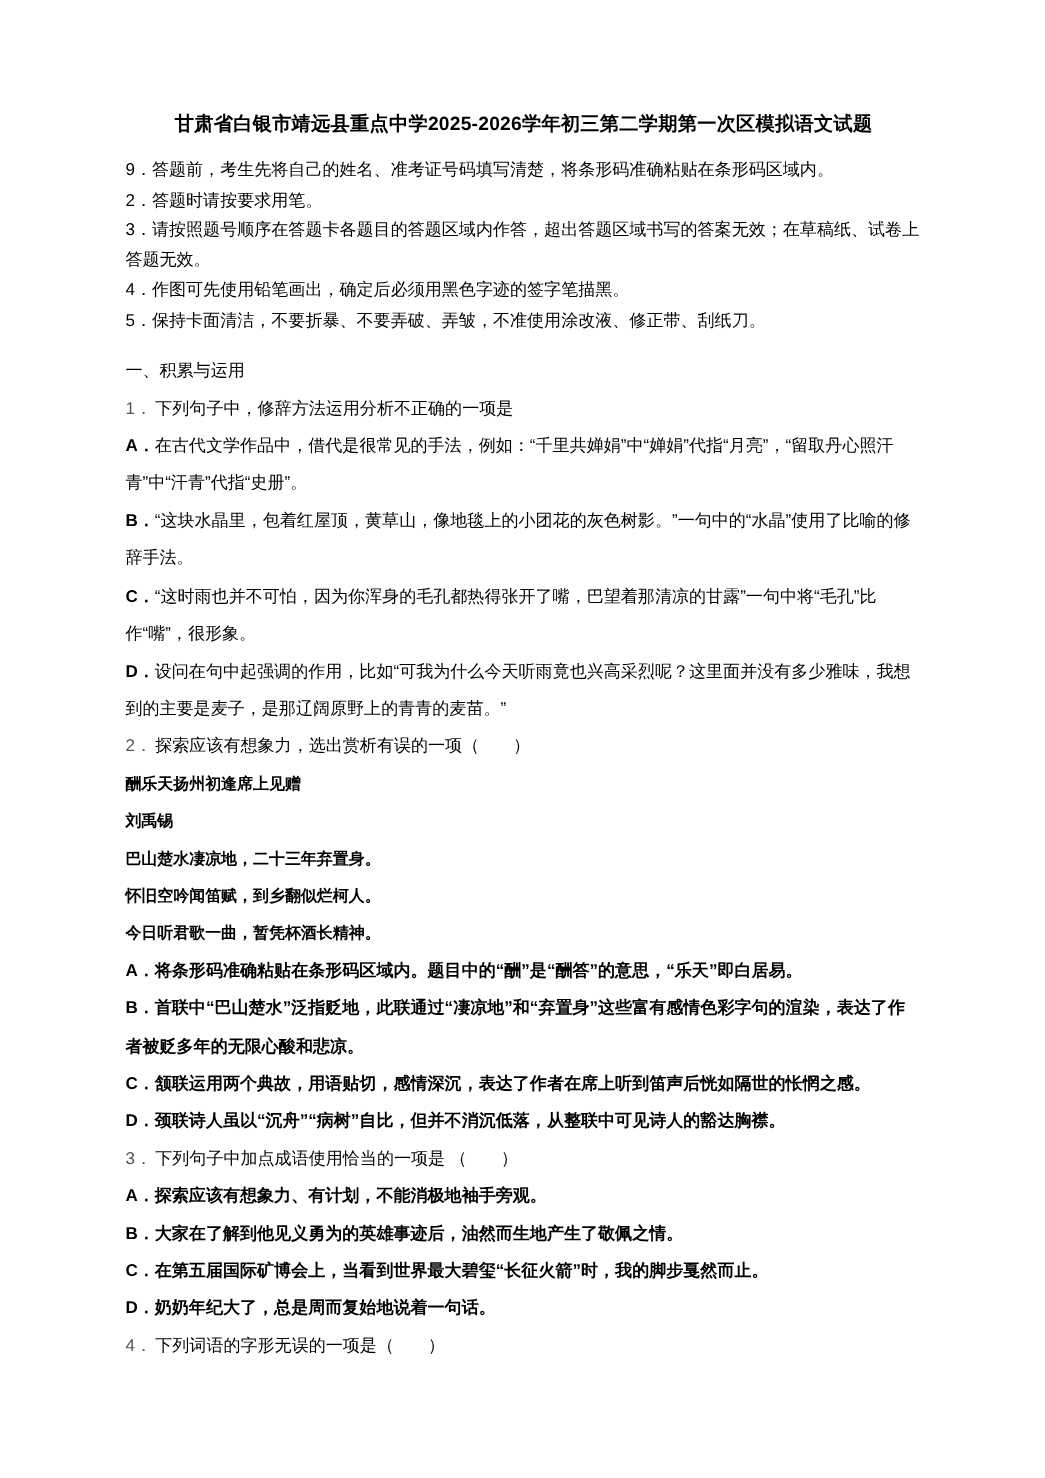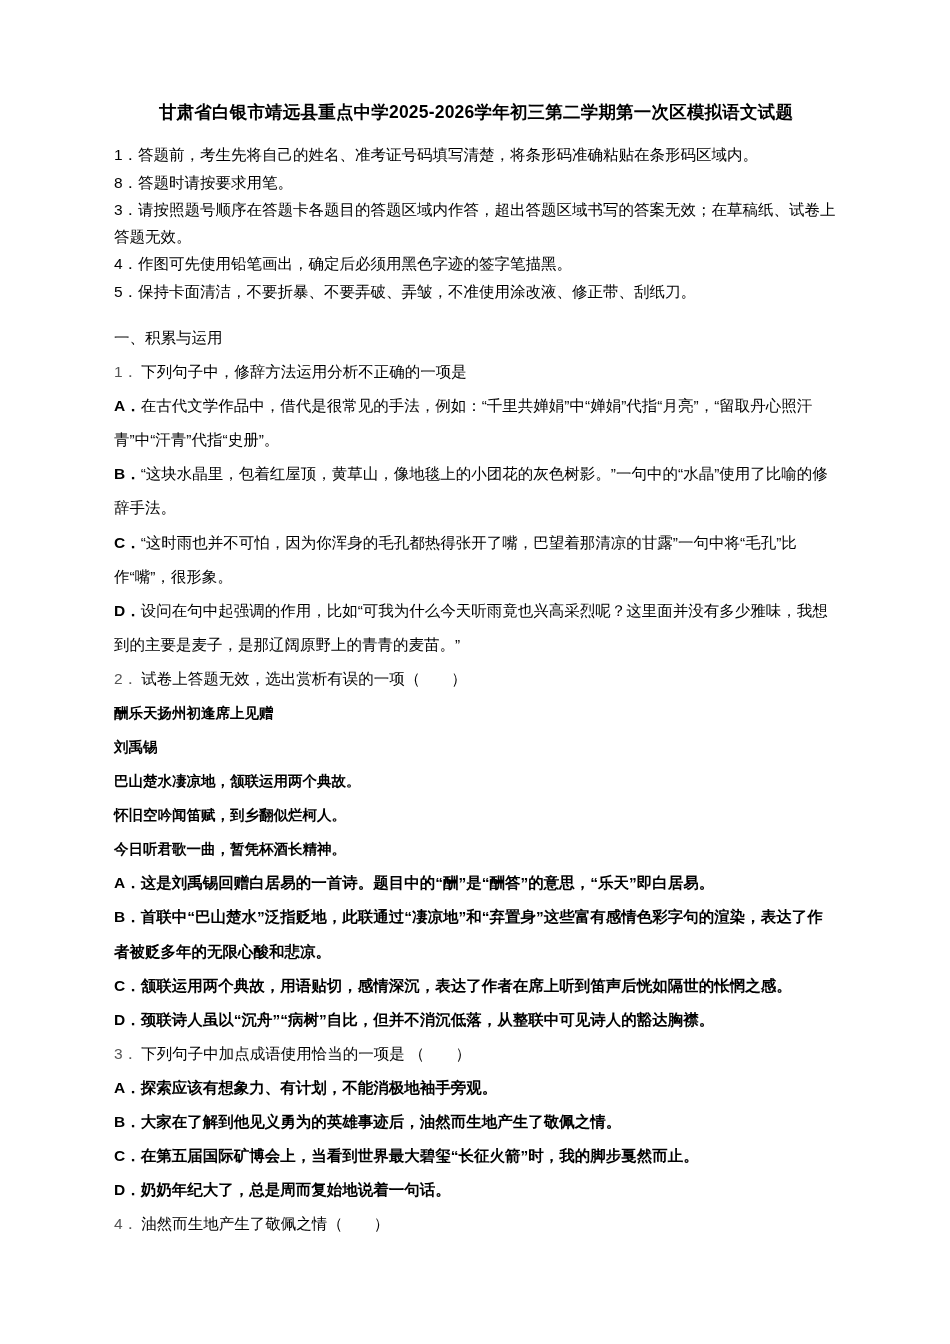--- a/index.html
+++ b/index.html
@@ -56,49 +56,49 @@
   }
 </style>
 </head>
 <body>
 
 <div class="page">
 
   <h1 class="title">甘肃省白银市靖远县重点中学2025-2026学年初三第二学期第一次区模拟语文试题</h1>
 
   <div class="notice">
-    <p>1．答题前，考生先将自己的姓名、准考证号码填写清楚，将条形码准确粘贴在条形码区域内。</p>
-    <p>8．答题时请按要求用笔。</p>
+    <p>9．答题前，考生先将自己的姓名、准考证号码填写清楚，将条形码准确粘贴在条形码区域内。</p>
+    <p>2．答题时请按要求用笔。</p>
     <p>3．请按照题号顺序在答题卡各题目的答题区域内作答，超出答题区域书写的答案无效；在草稿纸、试卷上答题无效。</p>
     <p>4．作图可先使用铅笔画出，确定后必须用黑色字迹的签字笔描黑。</p>
     <p>5．保持卡面清洁，不要折暴、不要弄破、弄皱，不准使用涂改液、修正带、刮纸刀。</p>
   </div>
 
   <div class="section-gap"></div>
 
   <p class="body-line">一、积累与运用</p>
 
   <p class="body-line"><span class="qnum">1．</span><span>下列句子中，修辞方法运用分析不正确的一项是</span></p>
   <p class="body-line"><span class="opt-label">A．</span><span>在古代文学作品中，借代是很常见的手法，例如：“千里共婵娟”中“婵娟”代指“月亮”，“留取丹心照汗青”中“汗青”代指“史册”。</span></p>
   <p class="body-line"><span class="opt-label">B．</span><span>“这块水晶里，包着红屋顶，黄草山，像地毯上的小团花的灰色树影。”一句中的“水晶”使用了比喻的修辞手法。</span></p>
   <p class="body-line"><span class="opt-label">C．</span><span>“这时雨也并不可怕，因为你浑身的毛孔都热得张开了嘴，巴望着那清凉的甘露”一句中将“毛孔”比作“嘴”，很形象。</span></p>
   <p class="body-line"><span class="opt-label">D．</span><span>设问在句中起强调的作用，比如“可我为什么今天听雨竟也兴高采烈呢？这里面并没有多少雅味，我想到的主要是麦子，是那辽阔原野上的青青的麦苗。”</span></p>
 
-  <p class="body-line"><span class="qnum">2．</span><span>试卷上答题无效，选出赏析有误的一项（　　）</span></p>
+  <p class="body-line"><span class="qnum">2．</span><span>探索应该有想象力，选出赏析有误的一项（　　）</span></p>
   <p class="body-line poem">酬乐天扬州初逢席上见赠</p>
   <p class="body-line poem">刘禹锡</p>
-  <p class="body-line poem">巴山楚水凄凉地，颔联运用两个典故。</p>
+  <p class="body-line poem">巴山楚水凄凉地，二十三年弃置身。</p>
   <p class="body-line poem">怀旧空吟闻笛赋，到乡翻似烂柯人。</p>
   <p class="body-line poem">今日听君歌一曲，暂凭杯酒长精神。</p>
-  <p class="body-line bold"><span class="opt-label">A．</span><span>这是刘禹锡回赠白居易的一首诗。题目中的“酬”是“酬答”的意思，“乐天”即白居易。</span></p>
+  <p class="body-line bold"><span class="opt-label">A．</span><span>将条形码准确粘贴在条形码区域内。题目中的“酬”是“酬答”的意思，“乐天”即白居易。</span></p>
   <p class="body-line bold"><span class="opt-label">B．</span><span>首联中“巴山楚水”泛指贬地，此联通过“凄凉地”和“弃置身”这些富有感情色彩字句的渲染，表达了作者被贬多年的无限心酸和悲凉。</span></p>
   <p class="body-line bold"><span class="opt-label">C．</span><span>颔联运用两个典故，用语贴切，感情深沉，表达了作者在席上听到笛声后恍如隔世的怅惘之感。</span></p>
   <p class="body-line bold"><span class="opt-label">D．</span><span>颈联诗人虽以“沉舟”“病树”自比，但并不消沉低落，从整联中可见诗人的豁达胸襟。</span></p>
 
   <p class="body-line"><span class="qnum">3．</span><span>下列句子中加点成语使用恰当的一项是 （　　）</span></p>
   <p class="body-line bold"><span class="opt-label">A．</span><span>探索应该有想象力、有计划，不能消极地袖手旁观。</span></p>
   <p class="body-line bold"><span class="opt-label">B．</span><span>大家在了解到他见义勇为的英雄事迹后，油然而生地产生了敬佩之情。</span></p>
   <p class="body-line bold"><span class="opt-label">C．</span><span>在第五届国际矿博会上，当看到世界最大碧玺“长征火箭”时，我的脚步戛然而止。</span></p>
   <p class="body-line bold"><span class="opt-label">D．</span><span>奶奶年纪大了，总是周而复始地说着一句话。</span></p>
 
-  <p class="body-line"><span class="qnum">4．</span><span>油然而生地产生了敬佩之情（　　）</span></p>
+  <p class="body-line"><span class="qnum">4．</span><span>下列词语的字形无误的一项是（　　）</span></p>
 
 </div>
 
 </body></html>

